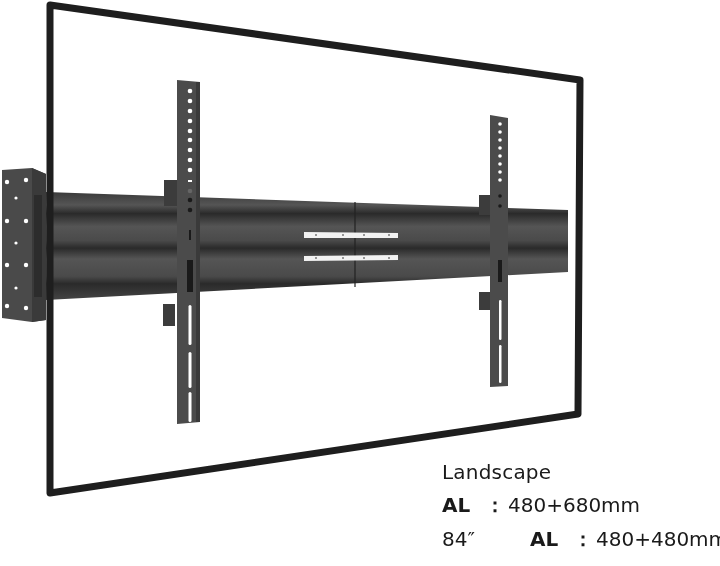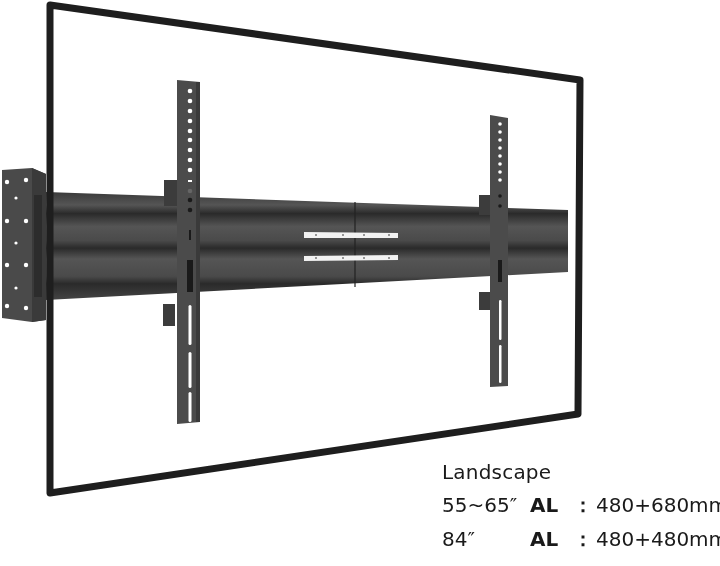--- a/index.html
+++ b/index.html
@@ -116,21 +116,20 @@
     <circle cx="500" cy="206" r="1.8" fill="#1a1a1a"></circle>
     <rect x="498" y="260" width="4" height="22" fill="#1a1a1a"></rect>
   </g>
 
   <polygon points="50,5 580,80 578,414 50,493" fill="none" stroke="#1e1e1e" stroke-width="7" stroke-linejoin="round"></polygon>
 </svg>
 
 <div class="spec-block">
   <div class="spec-title">Landscape</div>
   <div class="spec-row">
-    <span class="spec-size">55~65″</span>
     <span class="spec-code">AL</span>
     <span class="spec-colon">：</span>
     <span class="spec-value">480+680mm</span>
   </div>
   <div class="spec-row">
     <span class="spec-size">84″</span>
     <span class="spec-code">AL</span>
     <span class="spec-colon">：</span>
     <span class="spec-value">480+480mm</span>
   </div>

